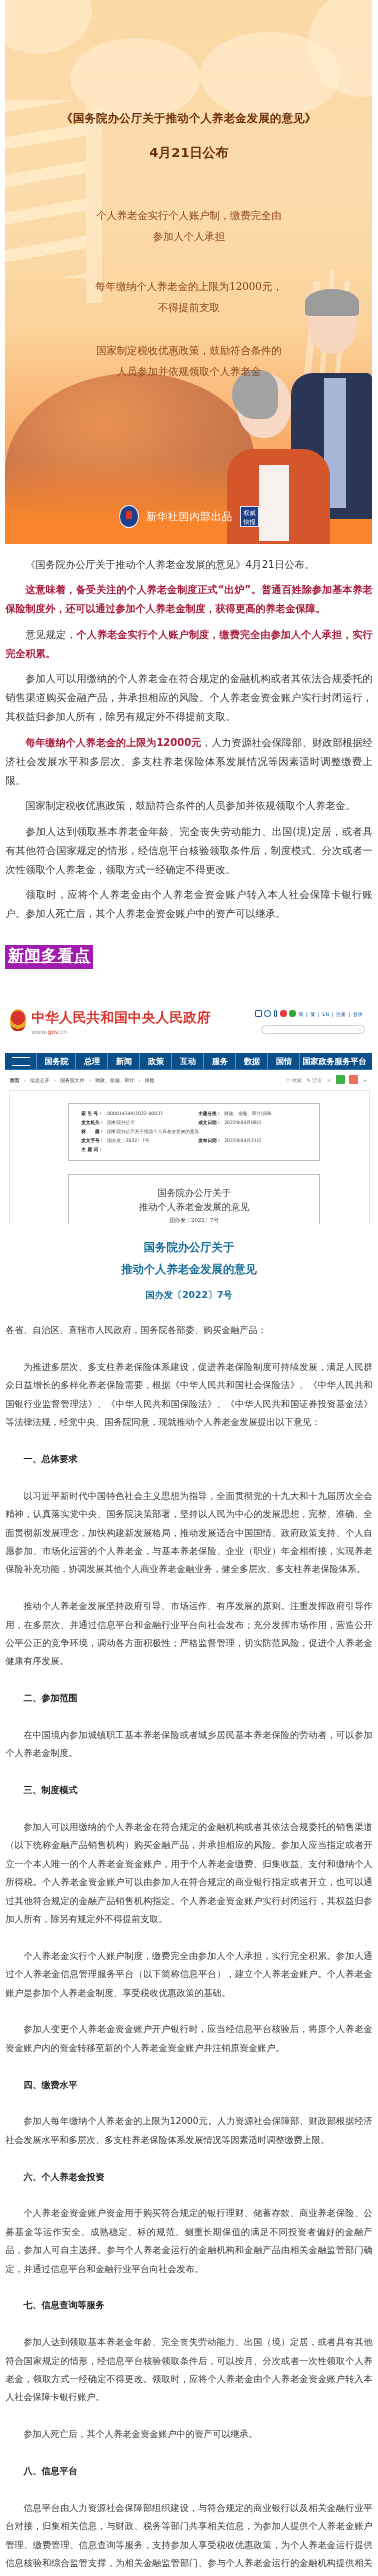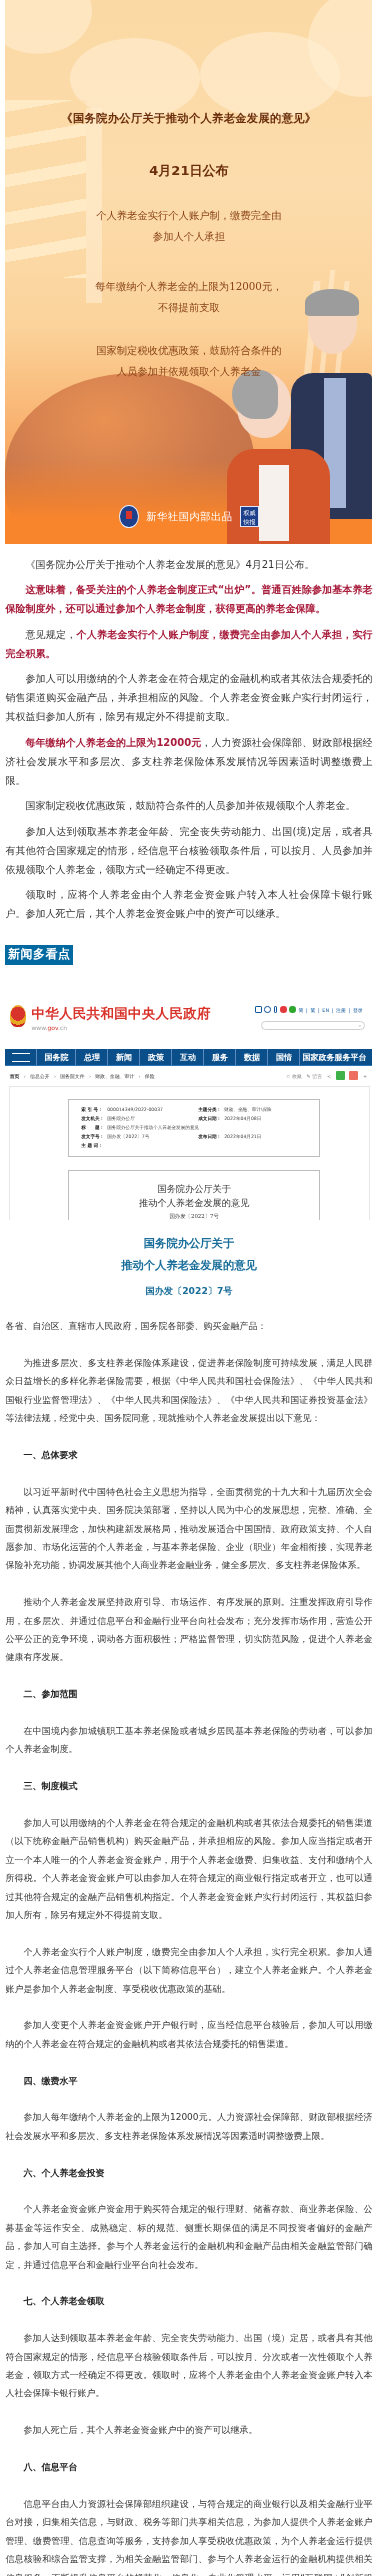--- a/index.html
+++ b/index.html
@@ -24,21 +24,21 @@
     background: radial-gradient(ellipse at 40% 30%, #e88e50 0%, #c8744a 55%, #b86842 100%);
     border-radius: 60% 55% 40% 20% / 70% 60% 30% 30%;
     opacity: 0.92;
   }
   .poster .wave-lower {
     position: absolute; left: 0; top: 459px; width: 378px; height: 86px;
     background: linear-gradient(180deg, rgba(248,160,90,0) 0%, #f8852c 70%);
   }
   .poster-text { position: absolute; left: 0; width: 367px; text-align: center; color: #7a3a12; }
   .poster-title { top: 111px; font-size: 11.3px; font-weight: bold; letter-spacing: 0.3px; color: #6b2e0c; }
-  .poster-date { top: 162px; font-size: 13px; font-weight: bold; color: #6b2e0c; }
+  .poster-date { top: 144px; font-size: 13px; font-weight: bold; color: #6b2e0c; }
   .poster-line { font-family: "DejaVu Serif", "Liberation Serif", serif; font-size: 10.3px; color: #8a4418; line-height: 20.5px; }
   .pl1 { top: 205px; }
   .pl2 { top: 276px; }
   .pl3 { top: 340px; }
 
   
   .fig { position: absolute; }
   .man-body { left: 286px; top: 373px; width: 81px; height: 146px; background: #2b3656; border-radius: 21.6px 5.4px 0 0; }
   .man-shirt { left: 319px; top: 378px; width: 21.6px; height: 130px; background: #a6b6d8; }
   .man-head { left: 303px; top: 295px; width: 49px; height: 59px; background: #f7d6c0; border-radius: 45% 45% 50% 50%; }
@@ -52,21 +52,21 @@
   .xh-logo { width: 19.5px; height: 23px; border-radius: 50%; background: #1e3f8a; border: 1.6px solid #e7eefc; position: relative; }
   .xh-logo::after { content: ""; position: absolute; left: 6px; top: 4.9px; width: 5.4px; height: 8.6px; background: #d9342b; }
   .credit-text { color: #ffffff; font-size: 10.3px; letter-spacing: 0.5px; }
   .qwkb { width: 18.4px; height: 21.6px; background: #1e3f8a; border: 1.1px solid #dfe8ff; color: #fff; font-size: 6px; line-height: 9.2px; text-align: center; padding-top: 1.1px; }
 
   
   .article { padding: 0 5.4px; }
   .p { font-size: 10px; line-height: 19px; text-indent: 2em; text-align: justify; margin-top: 6.5px; }
   .p.first { margin-top: 10.8px; }
   .red { color: #a81d3c; font-weight: bold; }
-  .bluebox { display: inline-block; background: #0369a1; color: #ffffff; font-weight: bold; font-size: 12px; padding: 1.6px 2.7px; margin-top: 21.6px; letter-spacing: 0.5px; }
+  .bluebox { display: inline-block; background: #a21caf; color: #ffffff; font-weight: bold; font-size: 16px; padding: 1.6px 2.7px; margin-top: 21.6px; letter-spacing: 0.5px; text-decoration: underline; }
 
   
   .gov { margin-top: 36px; position: relative; width: 367px; height: 219px; background: #fff; overflow: hidden; }
   .gov-header { height: 48px; position: relative; }
   .emblem { position: absolute; left: 4.3px; top: 4.3px; width: 16px; height: 21.6px; border-radius: 50% 50% 40% 40%; background: radial-gradient(circle at 50% 40%, #d9342b 0 45%, #e7a825 46% 70%, #c8281f 71%); }
   .gov-title { position: absolute; left: 26px; top: 4.3px; color: #d9342b; font-weight: bold; font-size: 13.5px; letter-spacing: 0.3px; }
   .gov-url { position: absolute; left: 26px; top: 23px; color: #999; font-size: 6px; }
   .gov-url b { color: #d9342b; font-weight: normal; }
   .gov-top-right { position: absolute; right: 9.7px; top: 5.4px; display: flex; align-items: center; gap: 2.7px; font-size: 4.9px; color: #0b5398; }
   .gov-top-right .ico { width: 6.5px; height: 6.5px; border: 0.5px solid #0b5398; border-radius: 1.1px; display: inline-block; }
@@ -158,21 +158,21 @@
   </div>
 </div>
 
 <div class="article">
   <p class="p first">《国务院办公厅关于推动个人养老金发展的意见》4月21日公布。</p>
   <p class="p red">这意味着，备受关注的个人养老金制度正式“出炉”。普通百姓除参加基本养老保险制度外，还可以通过参加个人养老金制度，获得更高的养老金保障。</p>
   <p class="p"><span>意见规定，</span><span class="red">个人养老金实行个人账户制度，缴费完全由参加人个人承担，实行完全积累。</span></p>
   <p class="p">参加人可以用缴纳的个人养老金在符合规定的金融机构或者其依法合规委托的销售渠道购买金融产品，并承担相应的风险。个人养老金资金账户实行封闭运行，其权益归参加人所有，除另有规定外不得提前支取。</p>
   <p class="p"><span class="red">每年缴纳个人养老金的上限为12000元</span><span>，人力资源社会保障部、财政部根据经济社会发展水平和多层次、多支柱养老保险体系发展情况等因素适时调整缴费上限。</span></p>
   <p class="p">国家制定税收优惠政策，鼓励符合条件的人员参加并依规领取个人养老金。</p>
-  <p class="p">参加人达到领取基本养老金年龄、完全丧失劳动能力、出国(境)定居，或者具有其他符合国家规定的情形，经信息平台核验领取条件后，可以按月、人员参加并依规领取个人养老金，领取方式一经确定不得更改。</p>
+  <p class="p">参加人达到领取基本养老金年龄、完全丧失劳动能力、出国(境)定居，或者具有其他符合国家规定的情形，经信息平台核验领取条件后，制度模式、分次或者一次性领取个人养老金，领取方式一经确定不得更改。</p>
   <p class="p">领取时，应将个人养老金由个人养老金资金账户转入本人社会保障卡银行账户。参加人死亡后，其个人养老金资金账户中的资产可以继承。</p>
 
   <div class="bluebox">新闻多看点</div>
 
   
   <div class="gov">
     <div class="gov-header">
       <div class="emblem"></div>
       <div class="gov-title">中华人民共和国中央人民政府</div>
       <div class="gov-url"><span>www.</span><b>gov</b><span>.cn</span></div>
@@ -291,32 +291,32 @@
     <p class="dp">推动个人养老金发展坚持政府引导、市场运作、有序发展的原则。注重发挥政府引导作用，在多层次、并通过信息平台和金融行业平台向社会发布；充分发挥市场作用，营造公开公平公正的竞争环境，调动各方面积极性；严格监督管理，切实防范风险，促进个人养老金健康有序发展。</p>
   </div>
   <div>
     <p class="dh">二、参加范围</p>
     <p class="dp">在中国境内参加城镇职工基本养老保险或者城乡居民基本养老保险的劳动者，可以参加个人养老金制度。</p>
   </div>
   <div>
     <p class="dh">三、制度模式</p>
     <p class="dp">参加人可以用缴纳的个人养老金在符合规定的金融机构或者其依法合规委托的销售渠道（以下统称金融产品销售机构）购买金融产品，并承担相应的风险。参加人应当指定或者开立一个本人唯一的个人养老金资金账户，用于个人养老金缴费、归集收益、支付和缴纳个人所得税。个人养老金资金账户可以由参加人在符合规定的商业银行指定或者开立，也可以通过其他符合规定的金融产品销售机构指定。个人养老金资金账户实行封闭运行，其权益归参加人所有，除另有规定外不得提前支取。</p>
     <p class="dp">个人养老金实行个人账户制度，缴费完全由参加人个人承担，实行完全积累。参加人通过个人养老金信息管理服务平台（以下简称信息平台），建立个人养老金账户。个人养老金账户是参加个人养老金制度、享受税收优惠政策的基础。</p>
-    <p class="dp">参加人变更个人养老金资金账户开户银行时，应当经信息平台核验后，参加人可以用缴纳的个人养老金在符合规定的金融机构或者其依法合规委托的销售渠道。</p>
+    <p class="dp">参加人变更个人养老金资金账户开户银行时，应当经信息平台核验后，将原个人养老金资金账户内的资金转移至新的个人养老金资金账户并注销原资金账户。</p>
   </div>
   <div>
     <p class="dh">四、缴费水平</p>
     <p class="dp">参加人每年缴纳个人养老金的上限为12000元。人力资源社会保障部、财政部根据经济社会发展水平和多层次、多支柱养老保险体系发展情况等因素适时调整缴费上限。</p>
   </div>
   <div>
     <p class="dh">六、个人养老金投资</p>
     <p class="dp">个人养老金资金账户资金用于购买符合规定的银行理财、储蓄存款、商业养老保险、公募基金等运作安全、成熟稳定、标的规范、侧重长期保值的满足不同投资者偏好的金融产品，参加人可自主选择。参与个人养老金运行的金融机构和金融产品由相关金融监管部门确定，并通过信息平台和金融行业平台向社会发布。</p>
   </div>
   <div>
-    <p class="dh">七、个人养老金领取</p>
+    <p class="dh">七、信息查询等服务</p>
     <p class="dp">参加人达到领取基本养老金年龄、完全丧失劳动能力、出国（境）定居，或者具有其他符合国家规定的情形，经信息平台核验领取条件后，可以按月、分次或者一次性领取个人养老金，领取方式一经确定不得更改。领取时，应将个人养老金由个人养老金资金账户转入本人社会保障卡银行账户。</p>
     <p class="dp">参加人死亡后，其个人养老金资金账户中的资产可以继承。</p>
   </div>
   <div>
     <p class="dh">八、信息平台</p>
     <p class="dp">信息平台由人力资源社会保障部组织建设，与符合规定的商业银行以及相关金融行业平台对接，归集相关信息，与财政、税务等部门共享相关信息，为参加人提供个人养老金账户管理、缴费管理、信息查询等服务，支持参加人享受税收优惠政策，为个人养老金运行提供信息核验和综合监管支撑，为相关金融监管部门、参与个人养老金运行的金融机构提供相关信息服务。不断提升信息平台的规范化、信息化、专业化管理水平，运用“互联网+”创新服务方式，为参加人提供方便快捷的服务。</p>
   </div>
   
   
 

